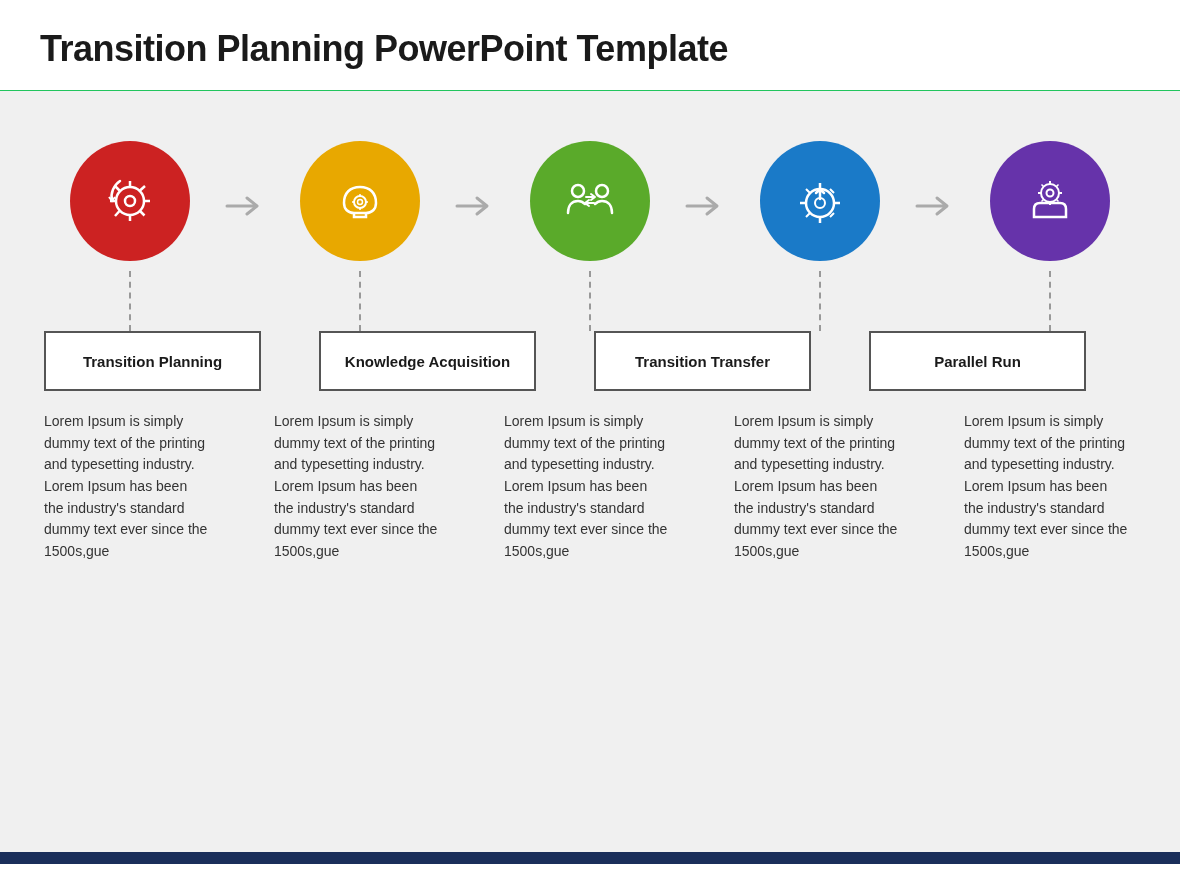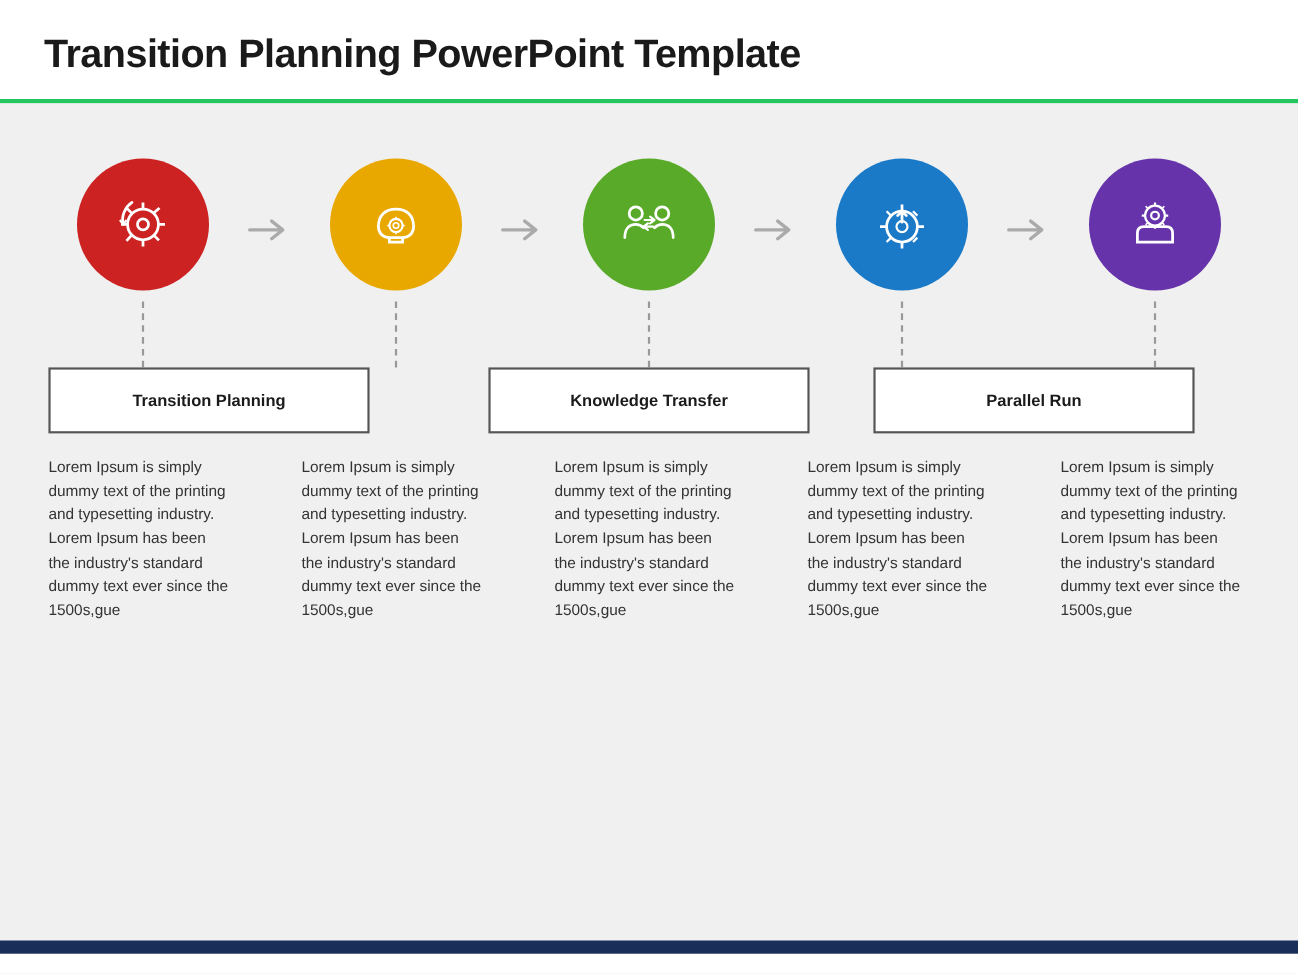--- a/index.html
+++ b/index.html
@@ -7,21 +7,21 @@
       width: 1180px;
       height: 885px;
       font-family: 'Segoe UI', Arial, sans-serif;
       background: #fff;
       overflow: hidden;
     }
 
     .header {
       background: #fff;
       padding: 28px 40px 20px 40px;
-      border-bottom: 4px solid #22c55e;
+      border-bottom: 1px solid #22c55e;
     }
 
     .header-title {
       font-size: 36px;
       font-weight: 700;
       color: #1a1a1a;
       letter-spacing: -0.5px;
     }
 
     .main-content {
@@ -259,24 +259,29 @@
 
   </div>
 
   <div class="labels-row" style="padding: 0 10px;">
     <div class="label-wrapper">
       <div class="label-box">
         <span>Transition Planning</span>
       </div>
     </div>
     <div style="width:50px; flex-shrink:0;"></div>
-    <div style="width:50px; flex-shrink:0;"></div>
     <div class="label-wrapper">
       <div class="label-box">
-        <span>Knowledge Transfer</span>
+        <span>Knowledge Acquisition</span>
+      </div>
+    </div>
+    <div style="width:50px; flex-shrink:0;"></div>
+    <div class="label-wrapper">
+      <div class="label-box">
+        <span>Transition Transfer</span>
       </div>
     </div>
     <div style="width:50px; flex-shrink:0;"></div>
     <div class="label-wrapper">
       <div class="label-box">
         <span>Parallel Run</span>
       </div>
     </div>
     <div style="width:50px; flex-shrink:0;"></div>
   </div>

